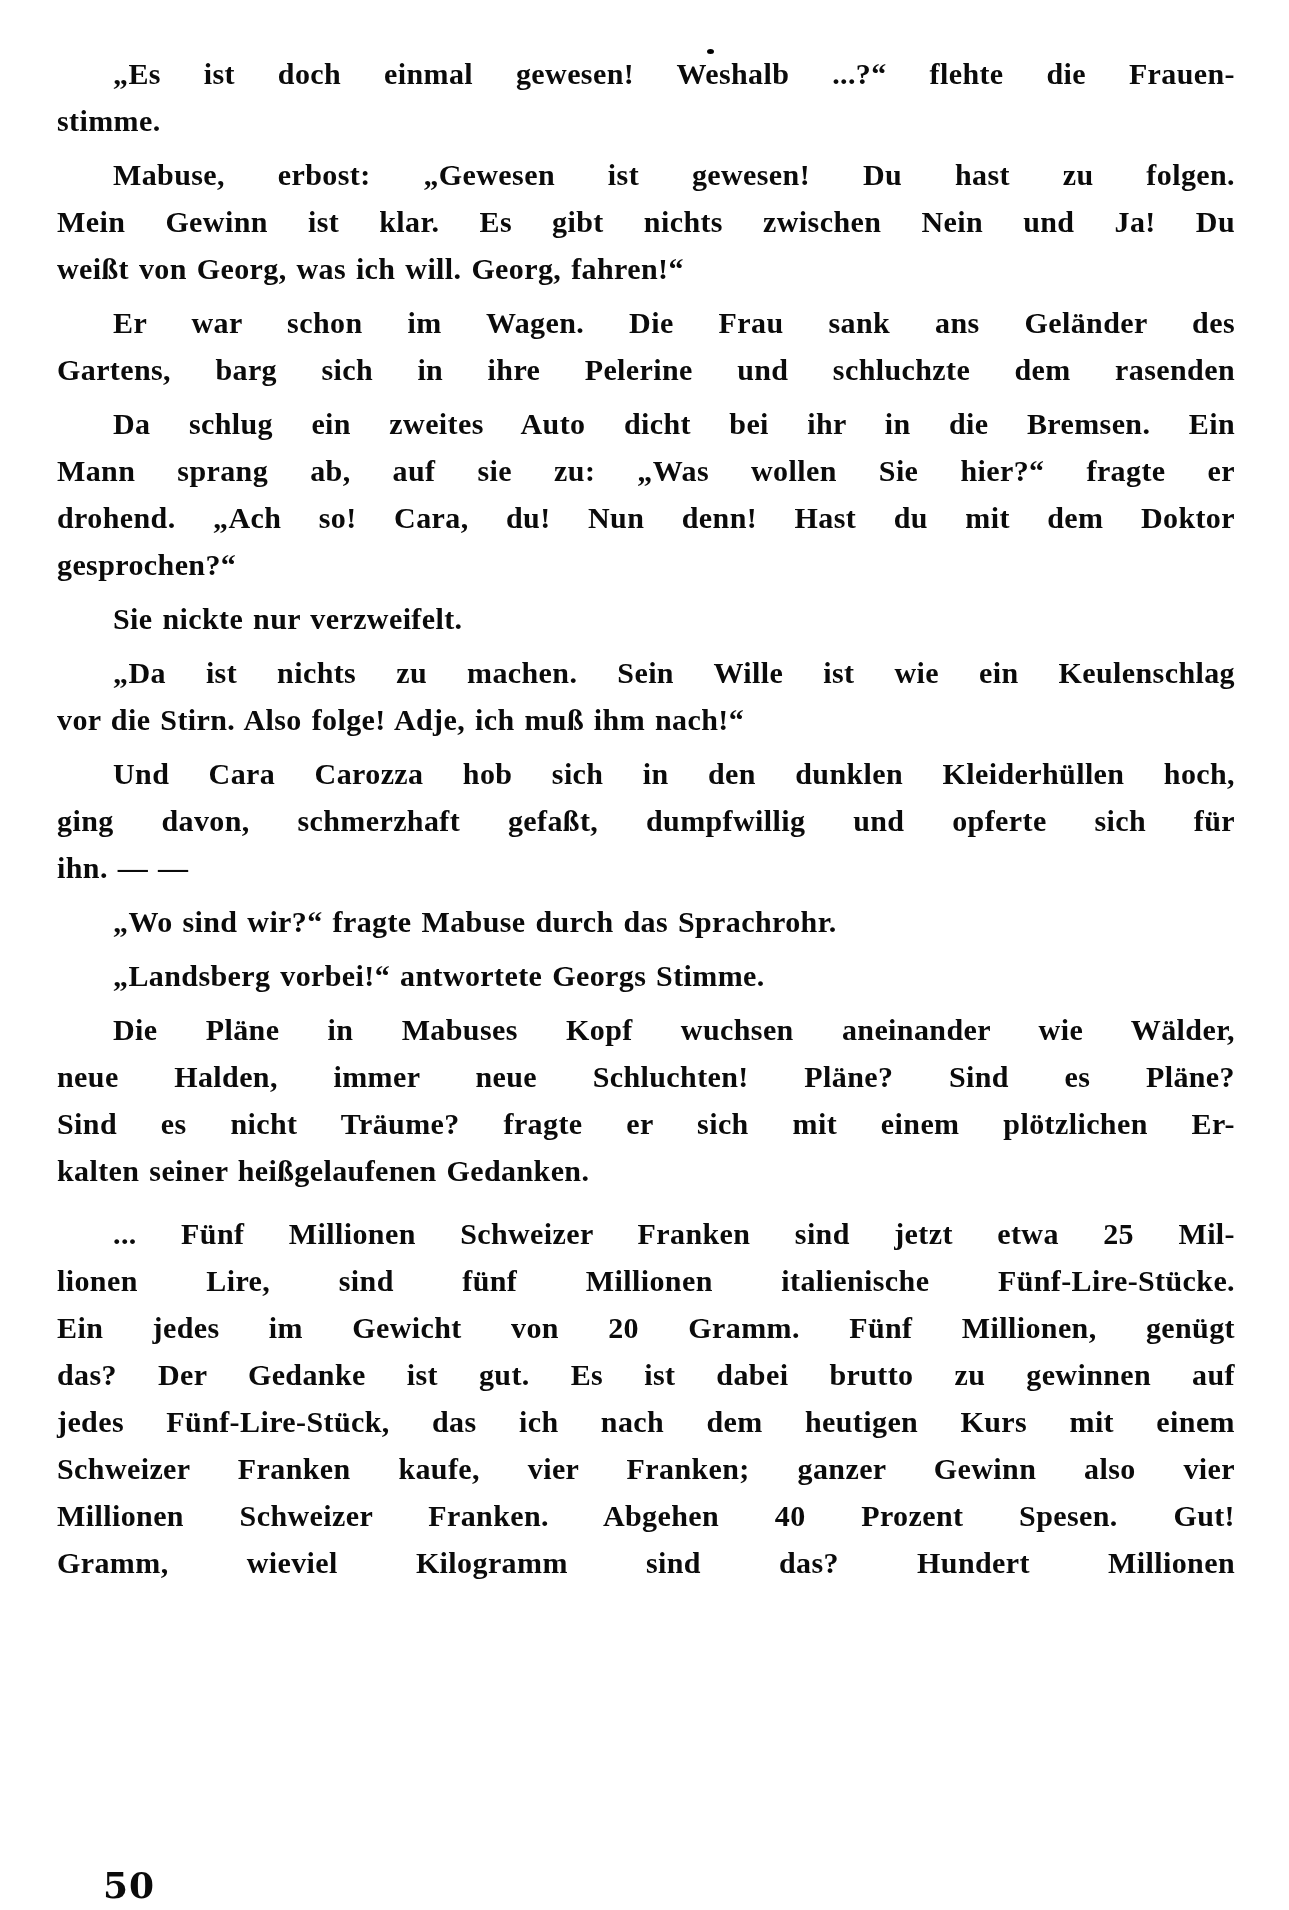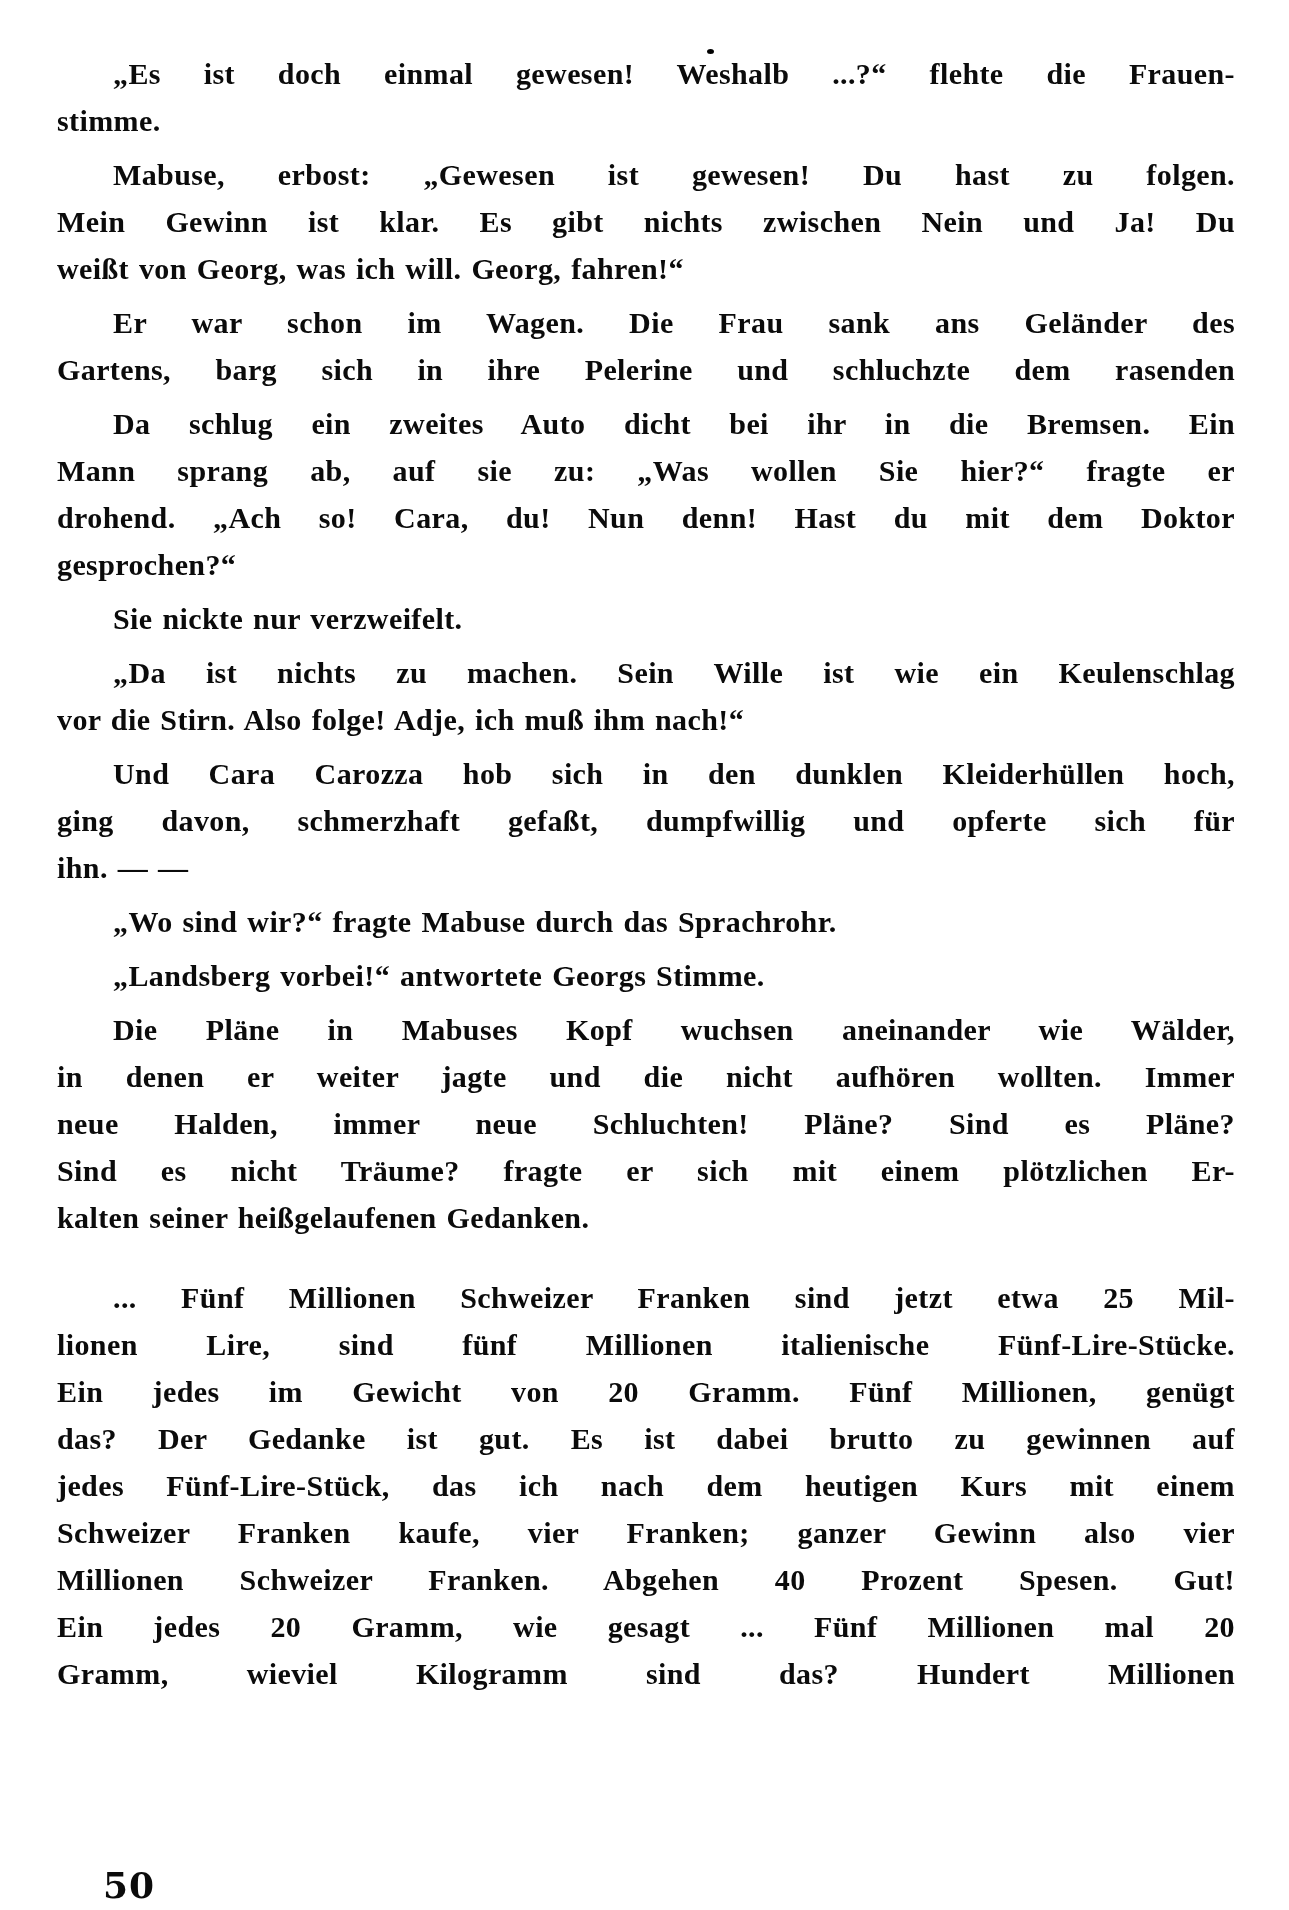--- a/index.html
+++ b/index.html
@@ -13,21 +13,21 @@
     color: #0b0b0b;
     overflow: hidden;
   }
   .text-block {
     position: absolute;
     left: 57px;
     top: 50px;
     width: 1178px;
   }
   .para { margin: 0 0 7px 0; font-family: Liberation Serif, serif; }
-  .para.extra-space { margin-top: 33px; }
+  .para.extra-space { margin-top: 16px; }
   .line {
     font-size: 30px;
     line-height: 47px;
     letter-spacing: 0.4px;
     word-spacing: 2px;
     text-align: justify;
     text-align-last: justify;
     white-space: normal;
   }
   .line.first { padding-left: 56px; }
@@ -88,31 +88,29 @@
         <div class="line last">ihn. — —</div>
       </div>
       <div class="para">
         <div class="line first last">„Wo sind wir?“ fragte Mabuse durch das Sprachrohr.</div>
       </div>
       <div class="para">
         <div class="line first last">„Landsberg vorbei!“ antwortete Georgs Stimme.</div>
       </div>
       <div class="para">
         <div class="line first">Die Pläne in Mabuses Kopf wuchsen aneinander wie Wälder,</div>
-        <div class="line">in denen er weiter jagte und die nicht aufhören wollten.  Immer</div>
         <div class="line">neue Halden, immer neue Schluchten!  Pläne?  Sind es Pläne?</div>
         <div class="line">Sind es nicht Träume? fragte er sich mit einem plötzlichen Er-</div>
         <div class="line last">kalten seiner heißgelaufenen Gedanken.</div>
       </div>
       <div class="para extra-space">
         <div class="line first">... Fünf Millionen Schweizer Franken sind jetzt etwa 25 Mil-</div>
         <div class="line">lionen Lire, sind fünf Millionen italienische Fünf-Lire-Stücke.</div>
         <div class="line">Ein jedes im Gewicht von 20 Gramm.  Fünf Millionen, genügt</div>
         <div class="line">das?  Der Gedanke ist gut.  Es ist dabei brutto zu gewinnen auf</div>
         <div class="line">jedes Fünf-Lire-Stück, das ich nach dem heutigen Kurs mit einem</div>
         <div class="line">Schweizer Franken kaufe, vier Franken; ganzer Gewinn also vier</div>
         <div class="line">Millionen Schweizer Franken.  Abgehen 40 Prozent Spesen.  Gut!</div>
-        <div class="line">Ein jedes 20 Gramm, wie gesagt ...  Fünf Millionen mal 20</div>
         <div class="line">Gramm, wieviel Kilogramm sind das?  Hundert Millionen</div>
       </div>
     </div>
   <div class="page-number">50</div>
 </div>
 
 </body></html>

